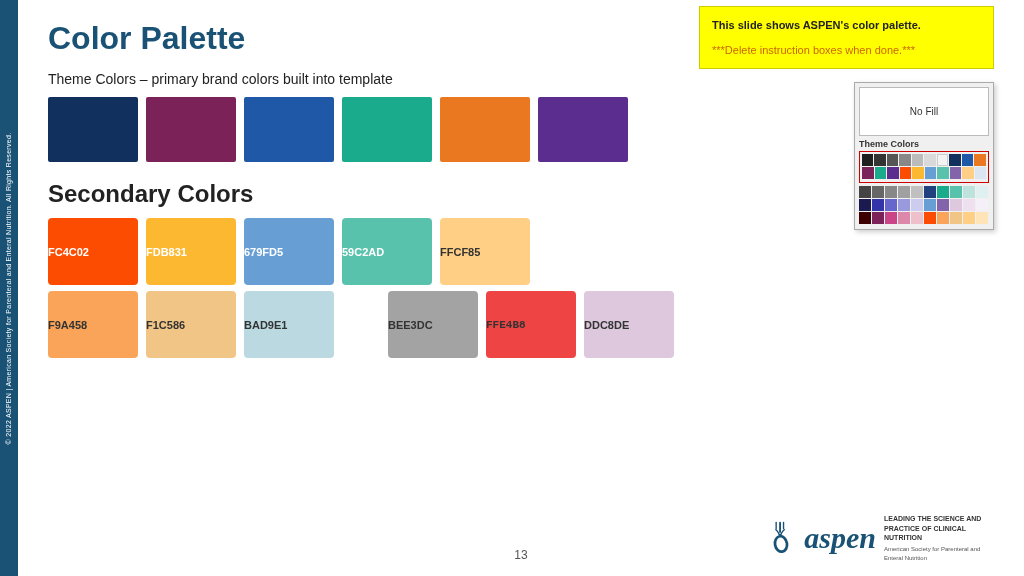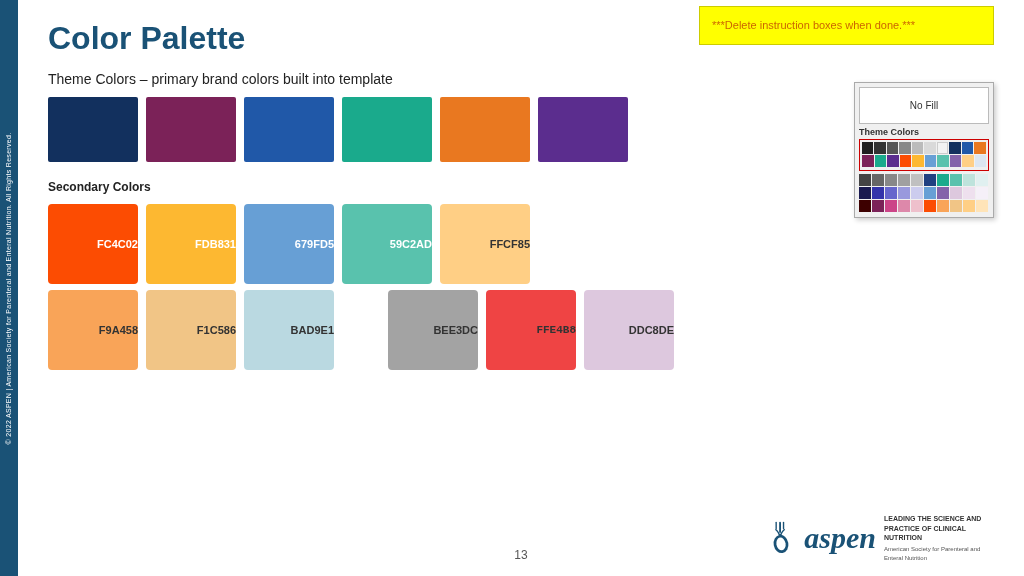--- a/index.html
+++ b/index.html
@@ -65,44 +65,44 @@
 
     .color-swatch {
       width: 90px;
       height: 65px;
       border-radius: 2px;
       flex-shrink: 0;
     }
 
     
     .secondary-label {
-      font-size: 12px;
+      font-size: 24px;
       font-weight: bold;
       color: #222;
       margin-bottom: 10px;
     }
 
     .secondary-grid {
       display: flex;
       flex-direction: column;
       gap: 6px;
     }
 
     .secondary-row {
       display: flex;
       gap: 8px;
     }
 
     .secondary-swatch {
       width: 90px;
-      height: 80px;
+      height: 67px;
       border-radius: 4px;
       display: flex;
       align-items: center;
-      justify-content: flex-end;
+      justify-content: flex-start;
       font-size: 11px;
       font-weight: bold;
       color: white;
       flex-shrink: 0;
     }
 
     
     .page-number {
       position: absolute;
       bottom: 14px;
@@ -144,21 +144,21 @@
       border: 1px solid #aaa;
       padding: 4px;
       box-shadow: 2px 2px 5px rgba(0,0,0,0.2);
     }
 
     .no-fill-btn {
       width: 100%;
       background: white;
       border: 1px solid #bbb;
       font-size: 10px;
-      padding: 12px 4px;
+      padding: 18px 4px;
       text-align: center;
       color: #333;
       margin-bottom: 3px;
     }
 
     .picker-section-label {
       font-size: 9px;
       color: #333;
       margin-bottom: 2px;
       font-weight: bold;
@@ -275,20 +275,21 @@
       <div class="secondary-swatch" style="background:#DDC8DE; color:#333;">
         <span>DDC8DE</span>
       </div>
     </div>
   </div>
 
   <div class="page-number">13</div>
 </div>
 
 <div class="instruction-box">
+  <div class="instruction-title">This slide shows ASPEN's color palette.</div>
   <div class="instruction-delete">***Delete instruction boxes when done.***</div>
 </div>
 
 <div class="color-picker-popup">
   <button class="no-fill-btn">No Fill</button>
   <div class="picker-section-label">Theme Colors</div>
   <div class="theme-colors-section">
 
     <div class="color-row">
       <div class="mini-swatch" style="background:#1f1f1f;"></div>

